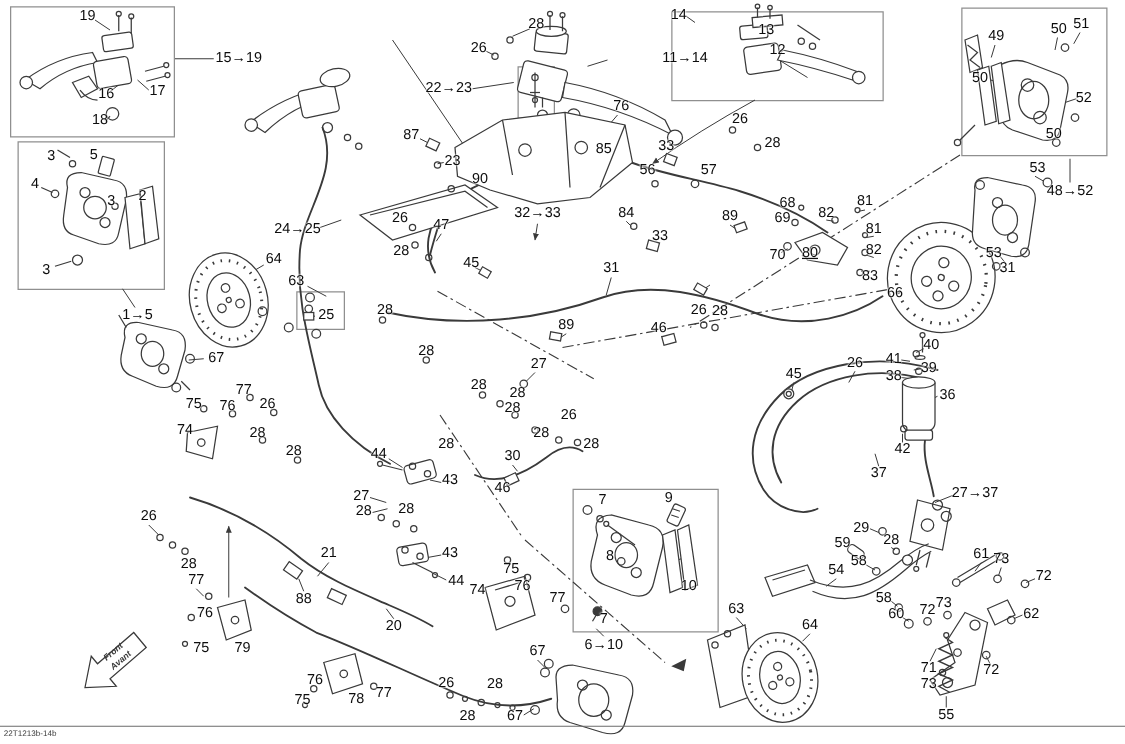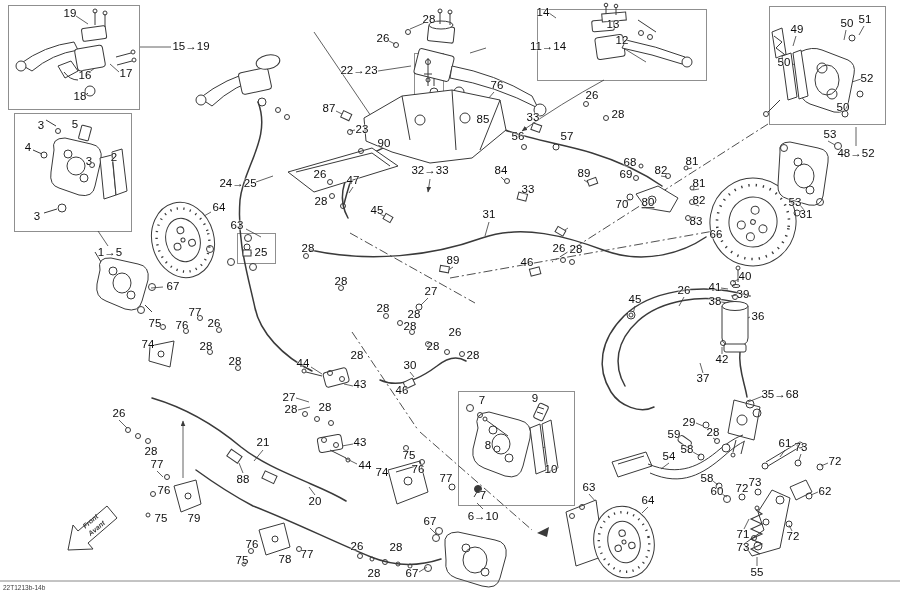--- a/index.html
+++ b/index.html
@@ -592,21 +592,21 @@
       <div class="co" style="left: 576px; top: 250px;">28</div>
       <div class="co" style="left: 745px; top: 277px;">40</div>
       <div class="co" style="left: 715px; top: 288px;">41</div>
       <div class="co" style="left: 743px; top: 295px;">39</div>
       <div class="co" style="left: 715px; top: 302px;">38</div>
       <div class="co" style="left: 758px; top: 317px;">36</div>
       <div class="co" style="left: 684px; top: 291px;">26</div>
       <div class="co" style="left: 635px; top: 300px;">45</div>
       <div class="co" style="left: 722px; top: 360px;">42</div>
       <div class="co" style="left: 703px; top: 379px;">37</div>
-      <div class="co" style="left: 780px; top: 395px;">35→68</div>
+      <div class="co" style="left: 780px; top: 395px;">27→37</div>
       <div class="co" style="left: 173px; top: 287px;">67</div>
       <div class="co" style="left: 261px; top: 253px;">25</div>
       <div class="co" style="left: 195px; top: 313px;">77</div>
       <div class="co" style="left: 155px; top: 324px;">75</div>
       <div class="co" style="left: 182px; top: 326px;">76</div>
       <div class="co" style="left: 148px; top: 345px;">74</div>
       <div class="co" style="left: 214px; top: 324px;">26</div>
       <div class="co" style="left: 206px; top: 347px;">28</div>
       <div class="co" style="left: 235px; top: 362px;">28</div>
       <div class="co" style="left: 289px; top: 398px;">27</div>

